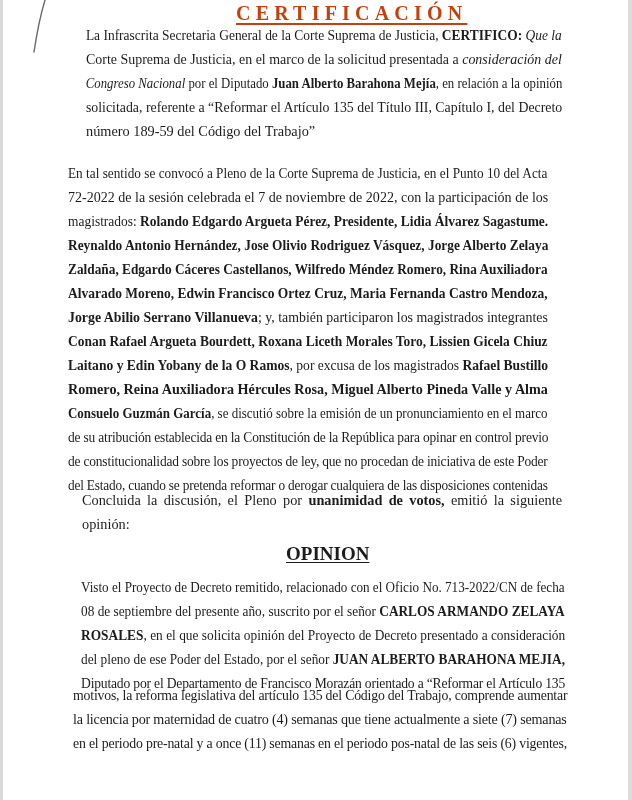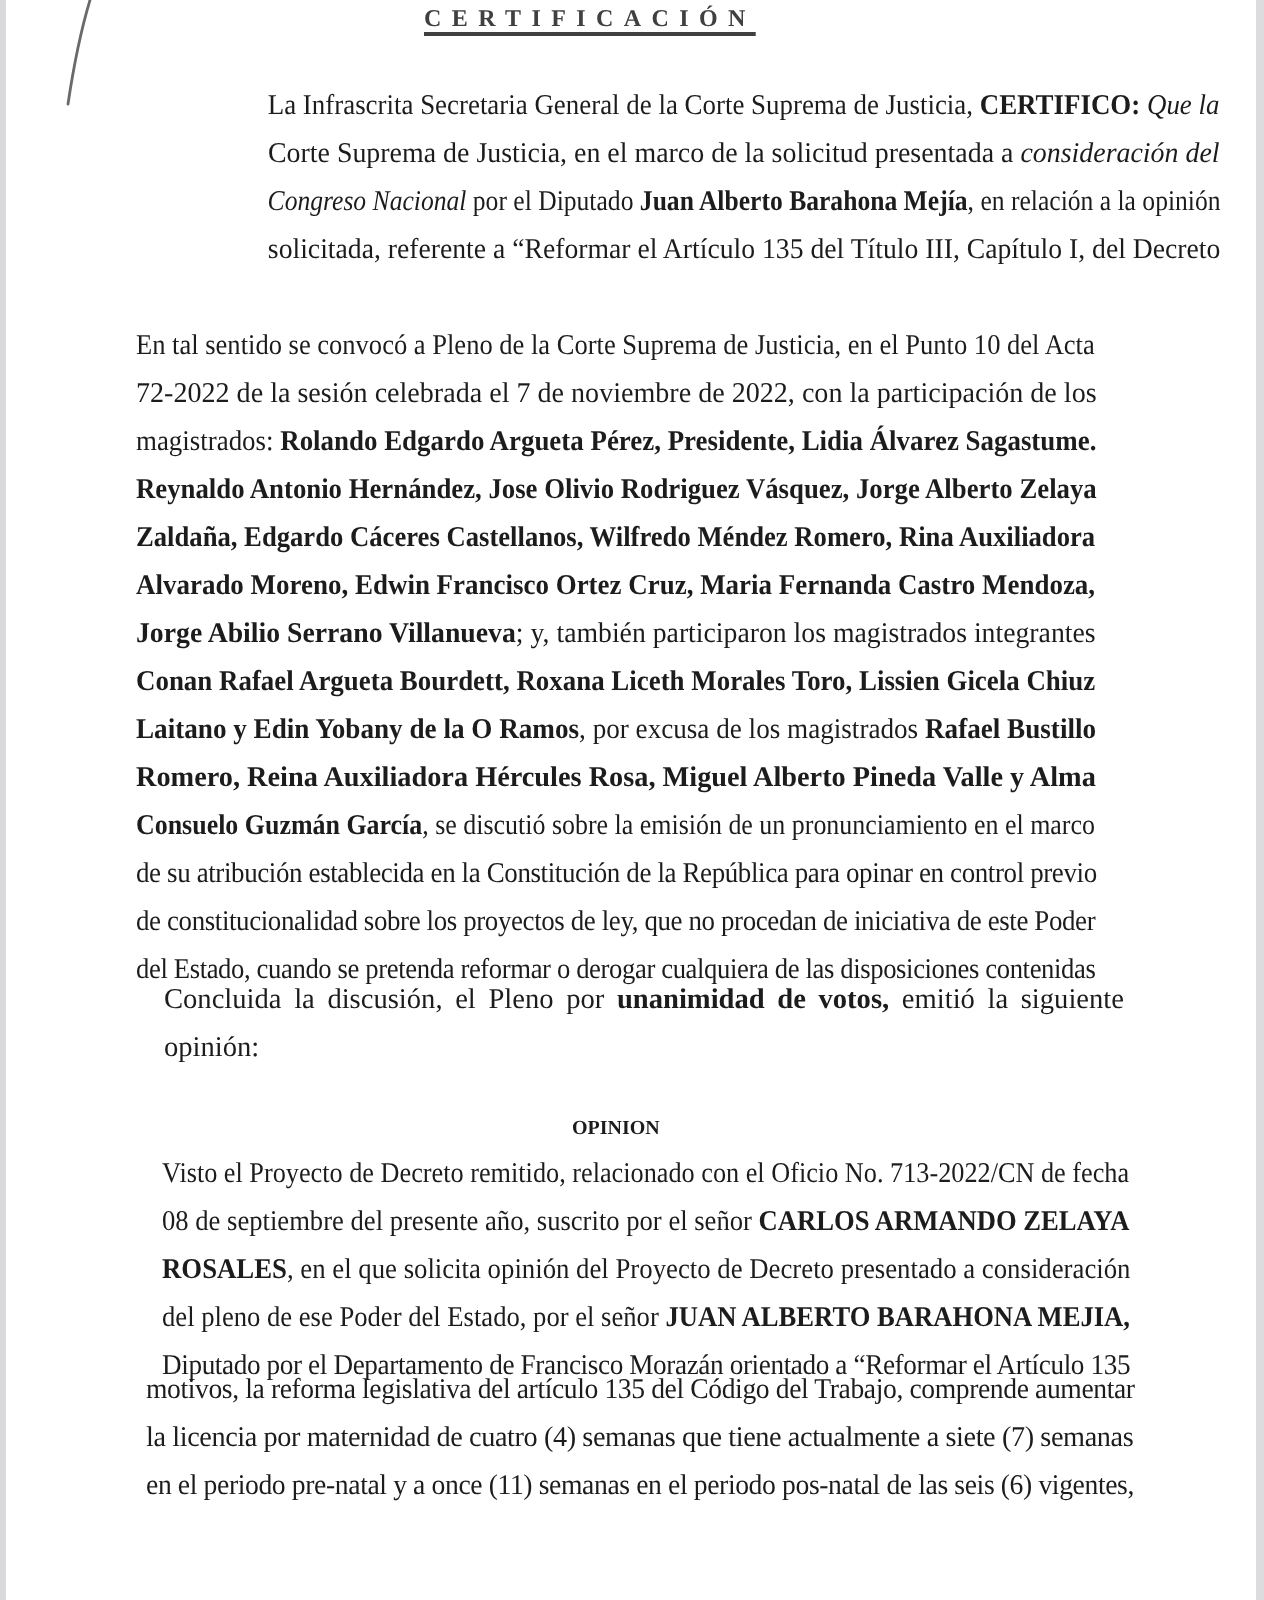--- a/index.html
+++ b/index.html
@@ -15,38 +15,38 @@
       background: #d9d9dc;
     }
     .edge-right {
       position: absolute; right: 0; top: 0; width: 4px; height: 800px;
       background: #dcdcdf;
     }
     .pen-mark {
       position: absolute; left: 30px; top: 0; width: 20px; height: 55px;
     }
     .title {
-      position: absolute; left: 212px; top: 2px;
-      font-size: 12px; letter-spacing: 5.2px; font-weight: bold;
-      color: #404040;
+      position: absolute; left: 236px; top: 2px;
+      font-size: 20px; letter-spacing: 5.2px; font-weight: bold;
+      color: #c2410c;
       text-decoration: underline; text-underline-offset: 3px;
       text-decoration-thickness: 1.5px;
     }
     p {
       margin: 0; font-size: 14.3px; line-height: 24px;
       text-align: justify;
     }
     b { font-weight: bold; }
-    .para1 { position: absolute; left: 84px; top: 41px; width: 478px; text-indent: 2px; margin-left: 48px; }
+    .para1 { position: absolute; left: 84px; top: 23px; width: 478px; text-indent: 2px; }
     .para2 { position: absolute; left: 68px; top: 161px; width: 480px; }
     .para3 { position: absolute; left: 82px; top: 488px; width: 480px; }
     .opinion-head {
       position: absolute; left: 286px; top: 543px;
-      font-size: 10px; font-weight: bold;
-      text-underline-offset: 2px; margin-top: 16px;
+      font-size: 19px; font-weight: bold;
+      text-decoration: underline; text-underline-offset: 2px;
     }
     .para4 { position: absolute; left: 81px; top: 575px; width: 484px; }
     .para5 { position: absolute; left: 73px; top: 683px; width: 494px; }
     .para5 .l1 { padding-left: 2px; }
     .cond { letter-spacing: -0.2px; }
     span.line { display: block; text-align: justify; text-align-last: justify; white-space: nowrap; }
     span.line.last { text-align-last: left; }
   </style>
 </head>
 <body>
@@ -64,20 +64,21 @@
   <span class="line" style="display: block; transform-origin: left center; transform: scaleX(0.941); text-align-last: left;">
     <span>La Infrascrita Secretaria General de la Corte Suprema de Justicia, </span><b>CERTIFICO:</b><span> </span><i>Que la</i>
   </span>
   <span class="line" style="display: block; transform-origin: left center; transform: scaleX(0.976); text-align-last: left;">
     <span>Corte Suprema de Justicia, en el marco de la solicitud presentada a </span><i>consideración del</i>
   </span>
   <span class="line" style="display: block; transform-origin: left center; transform: scaleX(0.895); text-align-last: left;">
     <i>Congreso Nacional</i><span> por el Diputado </span><b>Juan Alberto Barahona Mejía</b><span>, en relación a la opinión</span>
   </span>
   <span class="line" style="display: block; transform-origin: left center; transform: scaleX(0.968); text-align-last: left;">solicitada, referente a “Reformar el Artículo 135 del Título III, Capítulo I, del Decreto</span>
+  <span class="line last" style="display: block;">número 189-59 del Código del Trabajo”</span>
 </p>
 
 <p class="para2">
   <span class="line" style="display: block; transform-origin: left center; transform: scaleX(0.928); text-align-last: left;">En tal sentido se convocó a Pleno de la Corte Suprema de Justicia, en el Punto 10 del Acta</span>
   <span class="line" style="display: block; transform-origin: left center; transform: scaleX(0.982); text-align-last: left;">72-2022 de la sesión celebrada el 7 de noviembre de 2022,  con la participación de los</span>
   <span class="line" style="display: block; transform-origin: left center; transform: scaleX(0.941); text-align-last: left;">
     <span>magistrados: </span><b>Rolando Edgardo Argueta Pérez, Presidente, Lidia Álvarez Sagastume.</b>
   </span>
   <span class="line" style="display: block; transform-origin: left center; transform: scaleX(0.936); text-align-last: left;"><b>Reynaldo Antonio Hernández, Jose Olivio Rodriguez Vásquez, Jorge Alberto Zelaya</b></span>
   <span class="line" style="display: block; transform-origin: left center; transform: scaleX(0.932); text-align-last: left;"><b>Zaldaña, Edgardo Cáceres Castellanos, Wilfredo Méndez Romero, Rina Auxiliadora</b></span>

